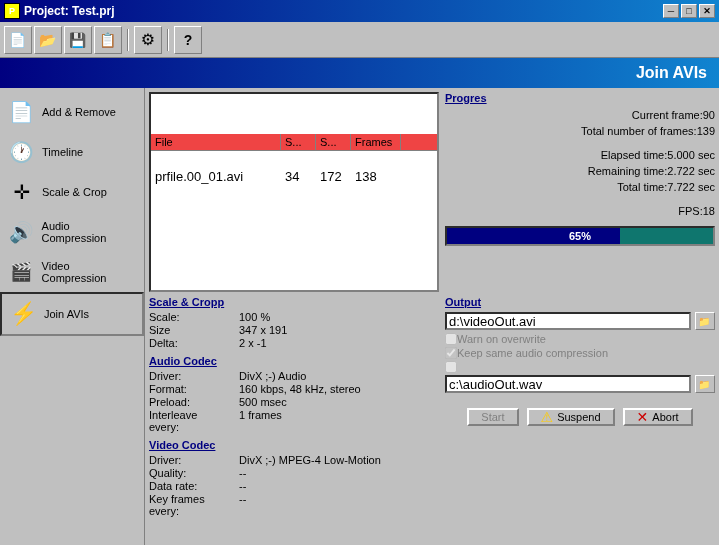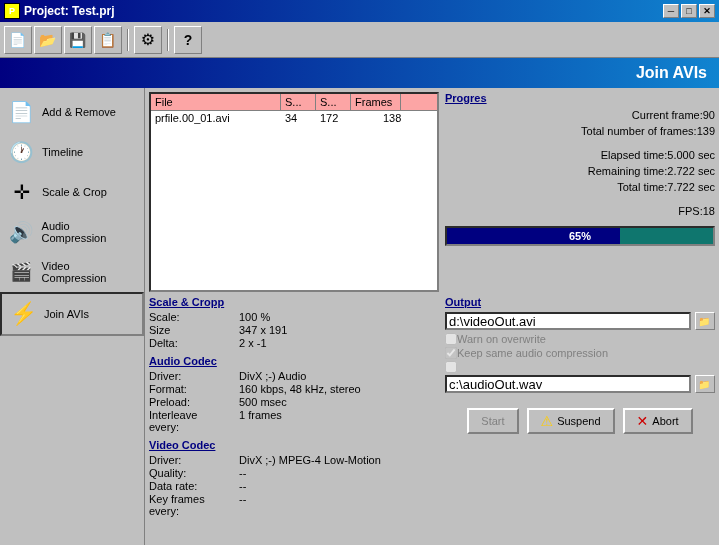--- a/index.html
+++ b/index.html
@@ -153,36 +153,37 @@
 
     
     .file-list-container {
       flex: 1;
       border: 2px inset #808080;
       background: white;
       overflow: auto;
     }
     .file-list-header {
       display: flex;
-      background: #fca5a5;
+      background: #ef4444;
       border-bottom: 1px solid #808080;
       font-size: 11px;
+      margin-top: 40px;
     }
     .file-list-header-cell {
       padding: 2px 4px;
       border-right: 1px solid #808080;
       font-size: 11px;
     }
     .file-list-row {
       display: flex;
       font-size: 11px;
     }
     .file-list-cell {
-      padding: 1px 4px;
-      font-size: 11px;
+      padding: 18px 4px;
+      font-size: 13px;
     }
 
     
     .progress-panel {
       width: 270px;
       display: flex;
       flex-direction: column;
       gap: 2px;
       font-size: 11px;
     }
@@ -306,21 +307,21 @@
     }
 
     
     .action-buttons {
       display: flex;
       justify-content: center;
       gap: 8px;
       margin-top: 8px;
     }
     .action-btn {
-      height: 26px;
+      height: 18px;
       padding: 0 12px;
       background: #c0c0c0;
       border: 2px solid;
       border-color: #ffffff #808080 #808080 #ffffff;
       cursor: pointer;
       font-size: 11px;
       display: flex;
       align-items: center;
       gap: 4px;
     }
@@ -395,21 +396,21 @@
         <div class="file-list-header">
           <div class="file-list-header-cell" style="width:130px;">File</div>
           <div class="file-list-header-cell" style="width:35px;">S...</div>
           <div class="file-list-header-cell" style="width:35px;">S...</div>
           <div class="file-list-header-cell" style="width:50px;">Frames</div>
         </div>
         <div class="file-list-row">
           <div class="file-list-cell" style="width:130px;">prfile.00_01.avi</div>
           <div class="file-list-cell" style="width:35px;">34</div>
           <div class="file-list-cell" style="width:35px;">172</div>
-          <div class="file-list-cell" style="width:50px;margin-left:28px;">138</div>
+          <div class="file-list-cell" style="width:50px;">138</div>
         </div>
       </div>
 
       <div class="progress-panel">
         <div class="progress-section-title">Progres</div>
         <div class="progress-row">
           <span class="progress-label">Current frame:</span>
           <span class="progress-value">90</span>
         </div>
         <div class="progress-row">

